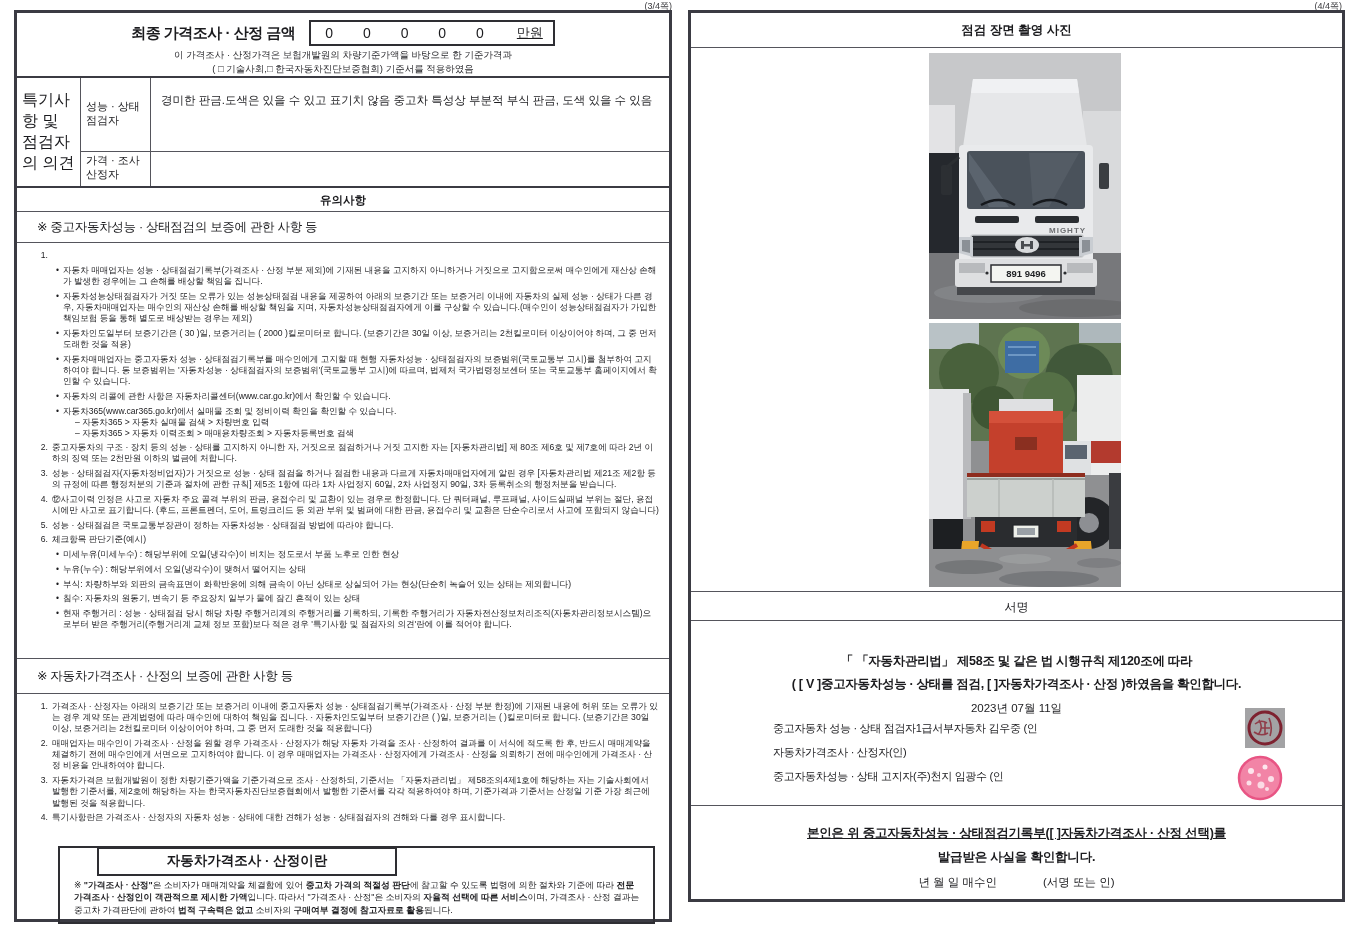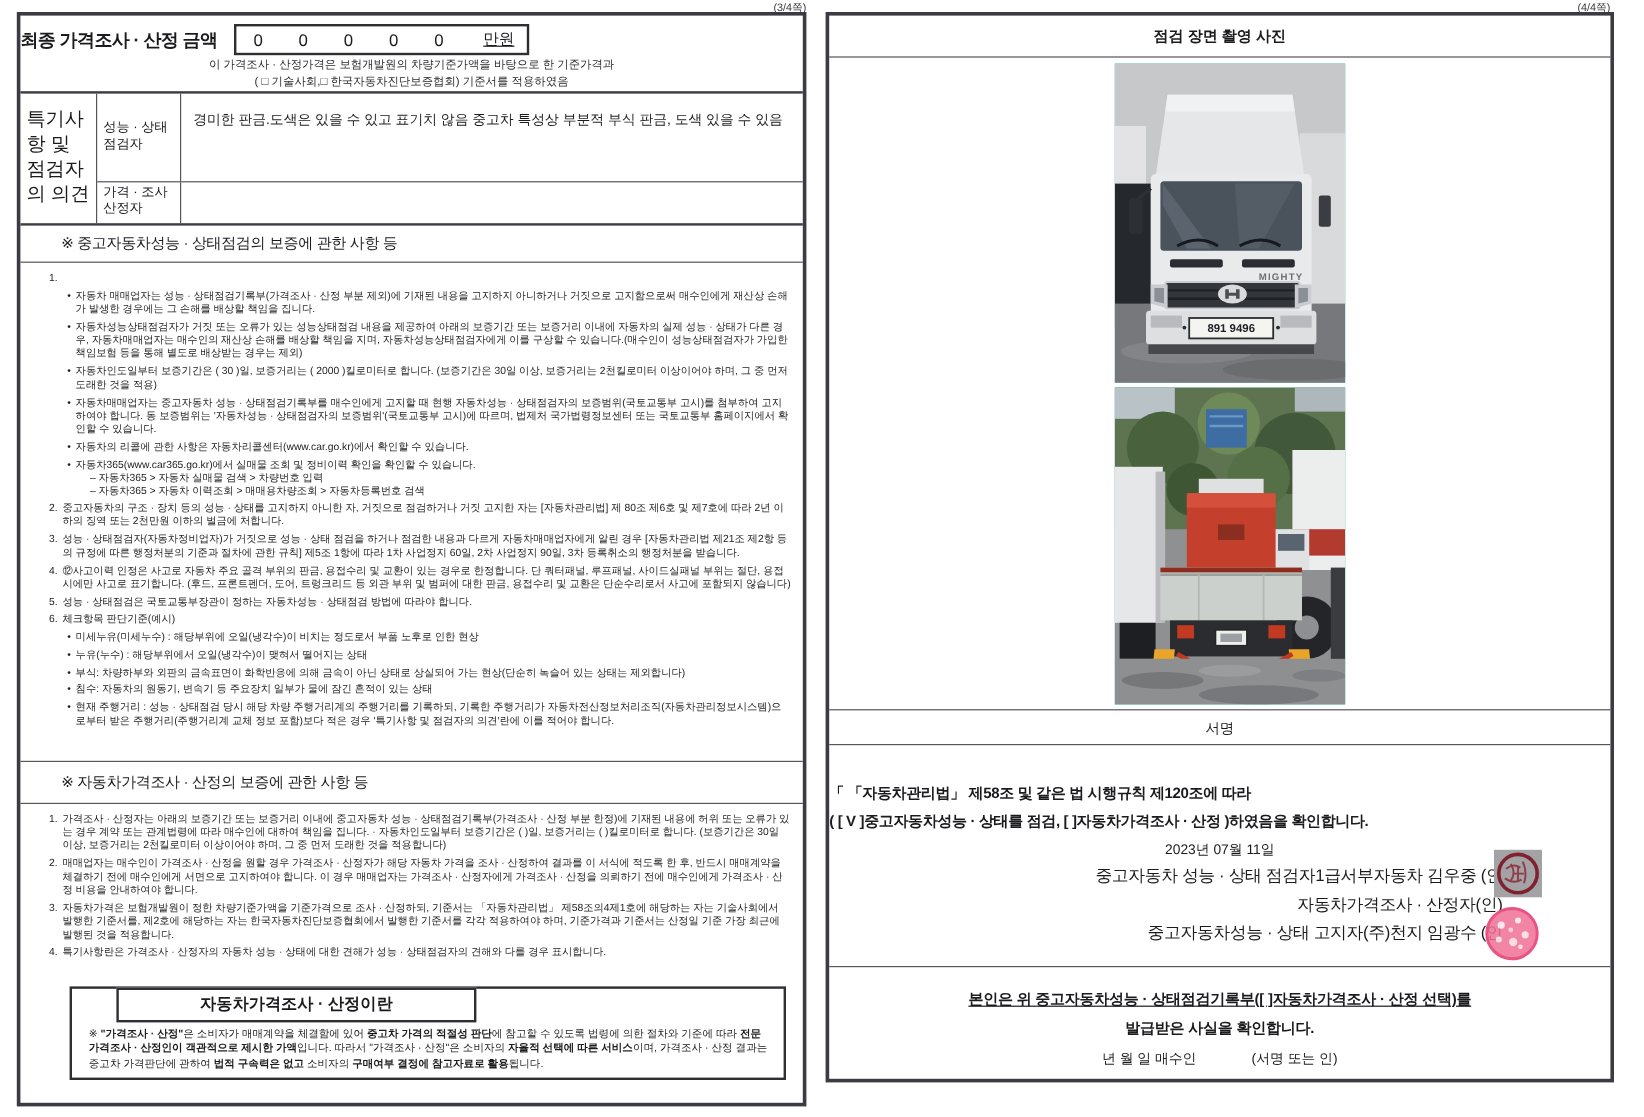--- a/index.html
+++ b/index.html
@@ -6,38 +6,38 @@
   body { background:#fff; font-family:"Liberation Sans","DejaVu Sans",sans-serif; color:#1b1b1e; }
   #canvas { position:relative; width:1370px; height:931px; background:#fff; overflow:hidden; }
 
   .page-label { position:absolute; top:0px; font-size:9px; color:#3a3a3e; width:112px; text-align:right; }
   .page { position:absolute; top:10px; background:#fff; border:3px solid #3b3b43; }
   #page-left  { left:14px;  width:658px; height:912px; }
   #page-right { left:688px; width:657px; height:892px; }
 
   
   .fp-header { height:65px; border-bottom:2px solid #3b3b43; padding-top:7px; }
-  .fp-titlerow { display:flex; justify-content:flex-start; align-items:center; gap:14px; }
+  .fp-titlerow { display:flex; justify-content:center; align-items:center; gap:14px; }
   .fp-title { font-size:15px; font-weight:bold; letter-spacing:-0.5px; }
   .fp-amountbox { border:2px solid #2e2e33; padding:2px 10px 2px 14px; font-size:14px; display:flex; align-items:center; }
   .fp-zeros { letter-spacing:13px; font-size:14px; }
   .fp-unit { font-size:13px; margin-left:20px;text-decoration:underline; }
   .fp-note { text-align:center; font-size:9.5px; color:#2a2a2e; line-height:1.45; margin-top:2px; }
 
   .op-table { display:grid; grid-template-columns:64px 70px 1fr; grid-template-rows:74px 34px; border-bottom:2px solid #3b3b43; }
   .op-cell { font-size:10.5px; padding:4px 3px; }
   .op-head { grid-row:1/3; border-right:1px solid #55555c; display:flex; align-items:center; font-size:16px; line-height:1.3; padding-left:5px; }
   .op-label { border-right:1px solid #55555c; font-size:11px; line-height:1.25; padding-top:22px; padding-left:5px; }
   .op-label.r2 { padding-top:2px; }
   .op-label.r1, .op-content.r1 { border-bottom:1px solid #55555c; }
   .op-content { font-size:11.5px; line-height:1.5; padding:14px 8px 2px 10px; }
   .op-content.r2 { padding-top:2px; }
 
   .notice-bar { height:24px; border-bottom:1px solid #55555c; text-align:center; font-weight:bold; font-size:11.5px; padding-top:5px; }
-  .sec-head { border-bottom:1px solid #55555c; font-size:12.5px; padding:7px 6px 6px 34px; letter-spacing:-0.3px; }
+  .sec-head { border-bottom:1px solid #55555c; font-size:12.5px; padding:7px 6px 6px 20px; letter-spacing:-0.3px; }
   .sec-head.second { border-top:1px solid #55555c; padding-top:9px; padding-bottom:8px; }
 
   .nlist { padding:7px 10px 2px 17px; font-size:8.6px; line-height:1.3; color:#1c1c1f; }
   .nlist.one { height:415px; overflow:hidden; }
   .nlist.two { height:148px; overflow:hidden; }
   .li { display:flex; margin-bottom:3.6px; }
   .li .m { flex:none; width:14px; margin-right:4px; text-align:right; }
   .li.lv1 { margin-left:17px; }
   .li.lv1 .m { width:8px; }
   .li.lv2 { margin-left:41px; margin-top:-3px; margin-bottom:2.5px; }
@@ -48,23 +48,23 @@
   .defbox-title { width:300px; margin-left:37px; margin-top:-1px; border:2px solid #2e2e33; text-align:center; font-weight:bold; font-size:13.5px; padding:3px 0 4px 0; background:#fff; }
   .defbox-para { font-size:8.8px; line-height:1.4; padding:3px 10px 6px 14px; }
   .defbox-para b { font-weight:bold; }
 
   
   .rp-title { position:absolute; top:9px; left:0; width:100%; text-align:center; font-weight:bold; font-size:12.5px; }
   .hline { position:absolute; left:0; width:100%; border-top:1px solid #55555c; }
   .photo { position:absolute; left:238px; width:192px; background:#14b8a6; }
   .photo svg { display:block; }
   .sig-title { position:absolute; top:586px; left:0; width:100%; text-align:center; font-weight:normal; font-size:12px; }
-  .stmt { position:absolute; left:0; width:100%; font-weight:bold; font-size:12.5px; letter-spacing:-0.3px; }
+  .stmt { position:absolute; left:0; width:100%; text-align:center; font-weight:bold; font-size:12.5px; letter-spacing:-0.3px; }
   .sig-date { position:absolute; top:688px; left:0; width:100%; text-align:center; font-size:11.5px; }
-  .sig-row { position:absolute; left:0; width:100%; display:flex; justify-content:flex-end; padding:0 90px 0 82px; font-size:14px; letter-spacing:-0.3px; }
+  .sig-row { position:absolute; left:0; width:100%; display:flex; justify-content:flex-start; padding:0 90px 0 82px; font-size:11px; letter-spacing:-0.3px; }
   .seal { position:absolute; }
   .conf { position:absolute; left:0; width:100%; text-align:center; font-weight:bold; font-size:12.5px; letter-spacing:-0.2px; }
   .conf-date { position:absolute; top:862px; left:0; width:100%; display:flex; justify-content:center; gap:46px; font-size:11.5px; font-weight:normal; }
 </style>
 </head>
 <body>
 
 <div id="canvas">
 
   <div class="page-label" style="left:560px;">(3/4쪽)</div>
@@ -87,20 +87,21 @@
     </div>
 
     <div class="op-table">
       <div class="op-cell op-head">특기사항 및 점검자의 의견</div>
       <div class="op-cell op-label r1">성능 · 상태점검자</div>
       <div class="op-cell op-content r1">경미한 판금.도색은 있을 수 있고 표기치 않음 중고차 특성상 부분적 부식 판금, 도색 있을 수 있음</div>
       <div class="op-cell op-label r2">가격 · 조사산정자</div>
       <div class="op-cell op-content r2"></div>
     </div>
 
+    <div class="notice-bar">유의사항</div>
 
     <div class="sec-head">※ 중고자동차성능 · 상태점검의 보증에 관한 사항 등</div>
     <div class="nlist one">
         <div class="li lv0">
           <span class="m">1.</span>
           <span class="t"></span>
         </div>
         <div class="li lv1">
           <span class="m">•</span>
           <span class="t">자동차 매매업자는 성능 · 상태점검기록부(가격조사 · 산정 부분 제외)에 기재된 내용을 고지하지 아니하거나 거짓으로 고지함으로써 매수인에게 재산상 손해가 발생한 경우에는 그 손해를 배상할 책임을 집니다.</span>

